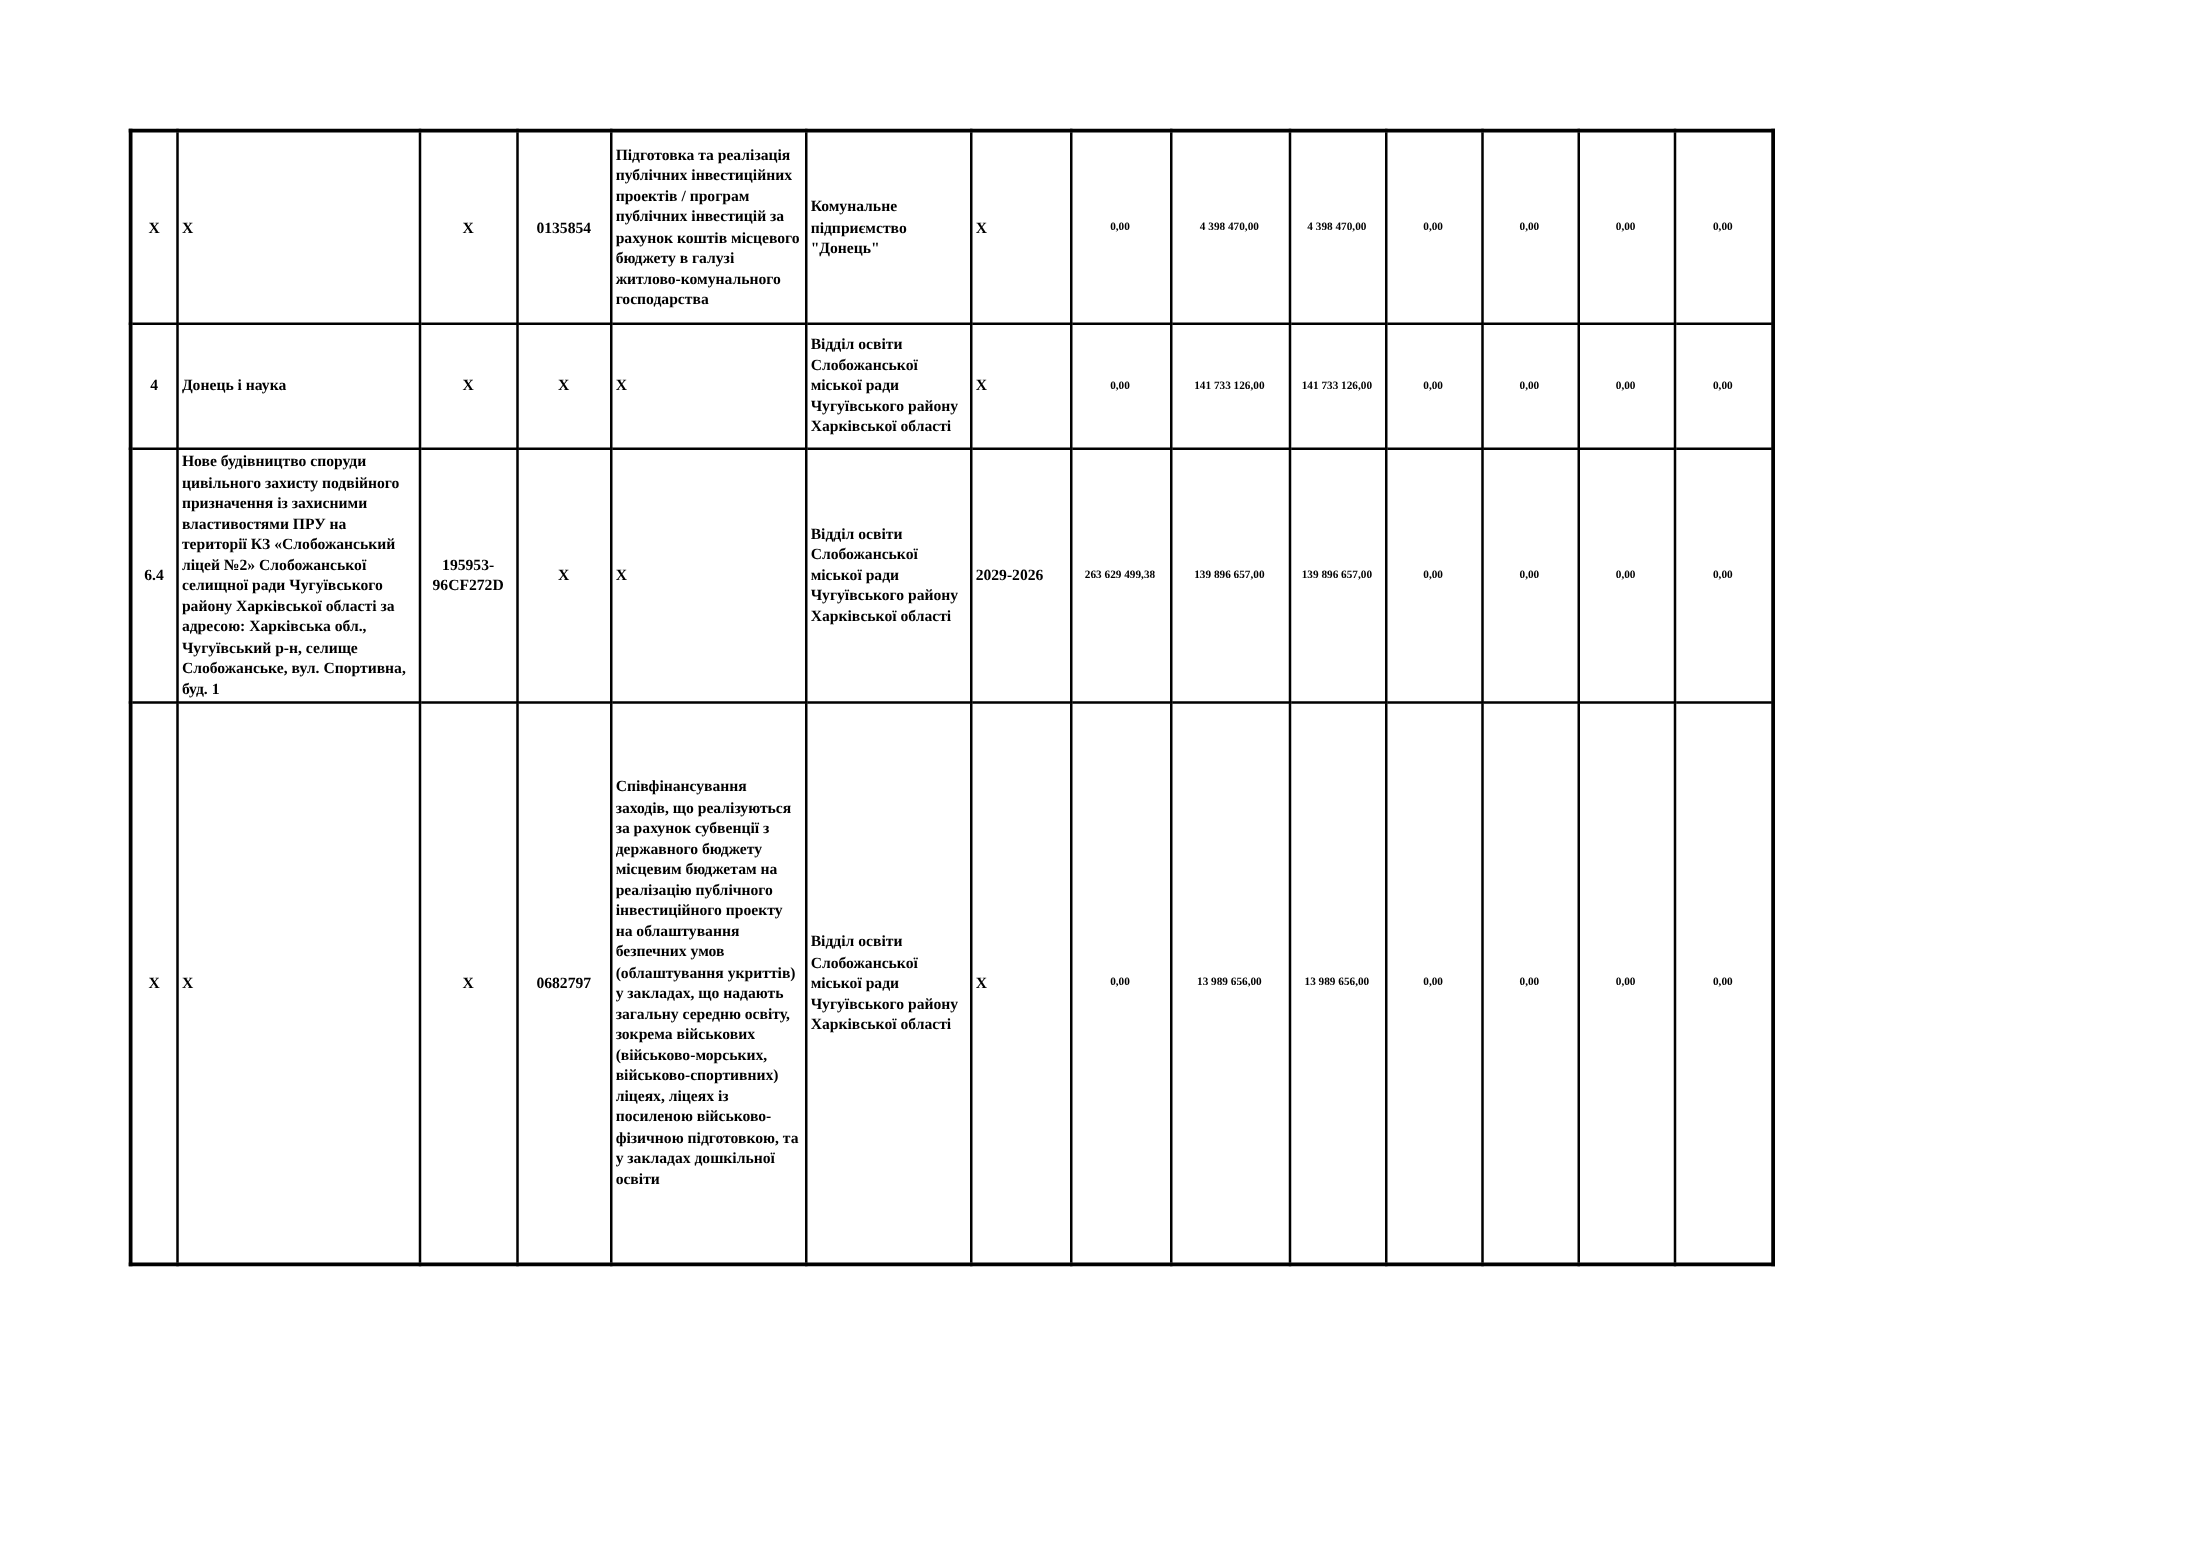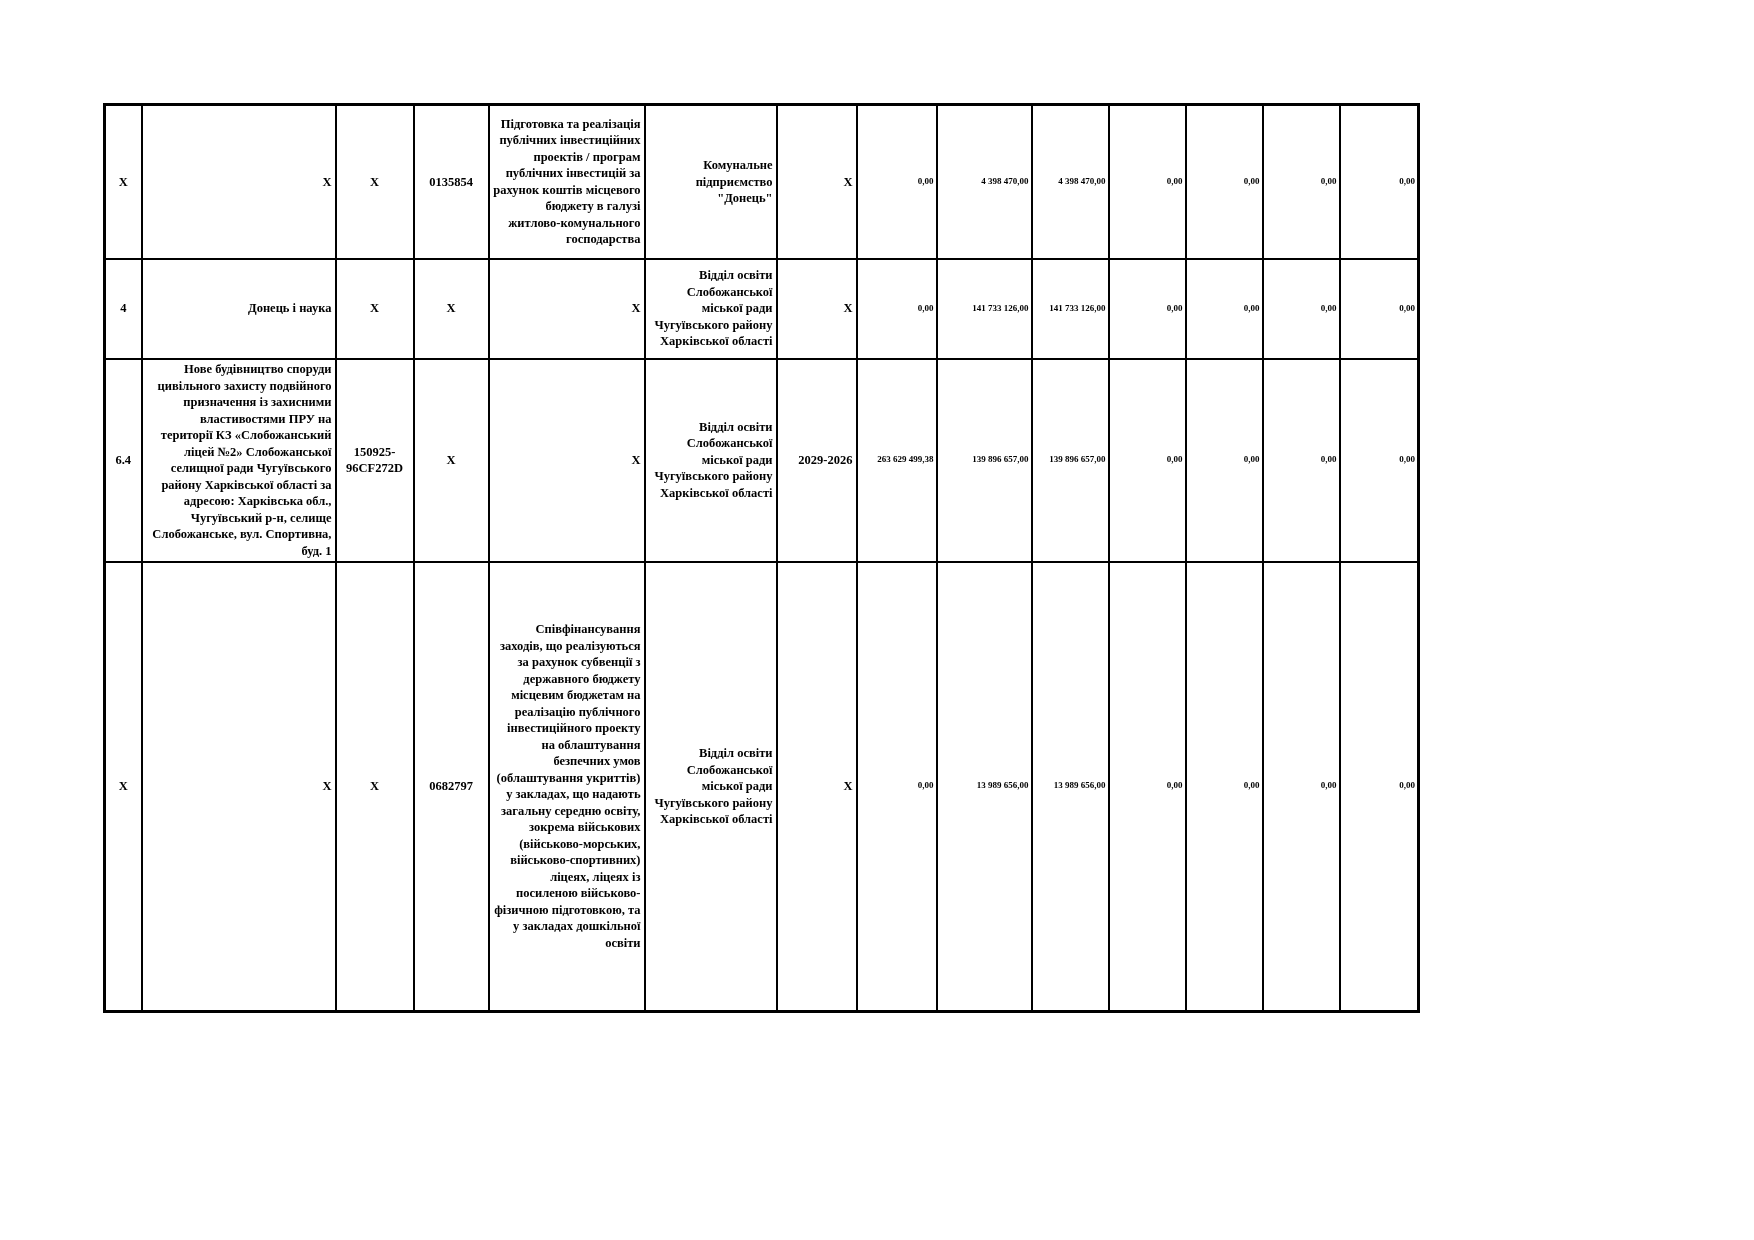--- a/index.html
+++ b/index.html
@@ -19,23 +19,23 @@
     font-size:12.5px;
     line-height:1.32;
     overflow:hidden;
     overflow-wrap:break-word;
   }
   tr.r1{height:154px}
   tr.r2{height:100px}
   tr.r3{height:203px}
   tr.r4{height:450px}
   .c-center{text-align:center}
-  .c-left{text-align:right}
+  .c-left{text-align:left}
   .c-money{
-    text-align:right;
+    text-align:center;
     font-size:9px;
     padding:1px 2px 1px 1px;
     white-space:nowrap;
   }
 </style>
 </head>
 <body>
 
 <table class="budget">
   <colgroup>
@@ -83,21 +83,21 @@
       <td class="c-money">141 733 126,00</td>
       <td class="c-money">141 733 126,00</td>
       <td class="c-money">0,00</td>
       <td class="c-money">0,00</td>
       <td class="c-money">0,00</td>
       <td class="c-money">0,00</td>
     </tr>
     <tr class="r3">
       <td class="c-center">6.4</td>
       <td class="c-left">Нове будівництво споруди цивільного захисту подвійного призначення із захисними властивостями ПРУ на території КЗ «Слобожанський ліцей №2» Слобожанської селищної ради Чугуївського району Харківської області за адресою: Харківська обл., Чугуївський р-н, селище Слобожанське, вул. Спортивна, буд. 1</td>
-      <td class="c-center">150925-96CF272D</td>
+      <td class="c-center">195953-96CF272D</td>
       <td class="c-center">X</td>
       <td class="c-left">X</td>
       <td class="c-left">Відділ освіти Слобожанської міської ради Чугуївського району Харківської області</td>
       <td class="c-left">2029-2026</td>
       <td class="c-money">263 629 499,38</td>
       <td class="c-money">139 896 657,00</td>
       <td class="c-money">139 896 657,00</td>
       <td class="c-money">0,00</td>
       <td class="c-money">0,00</td>
       <td class="c-money">0,00</td>

